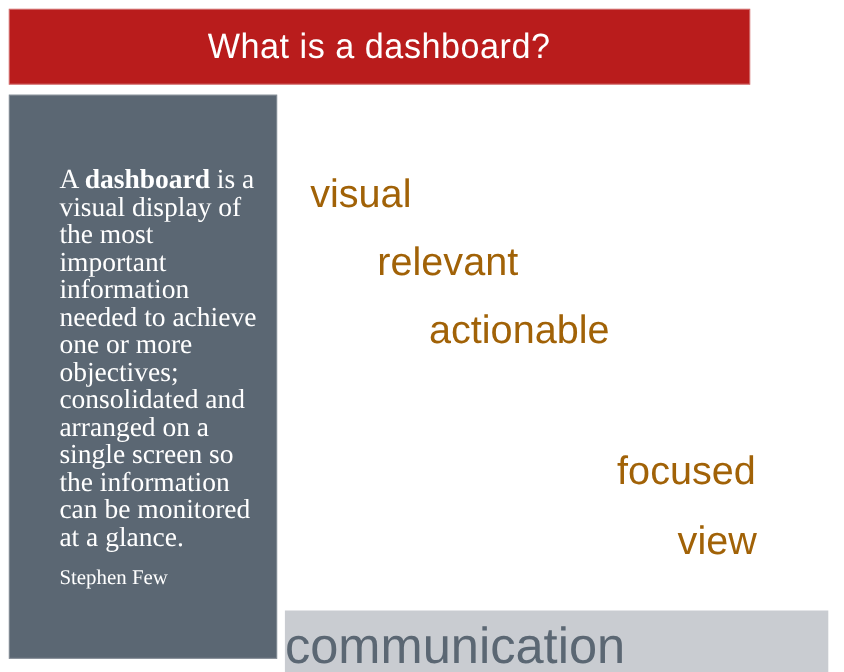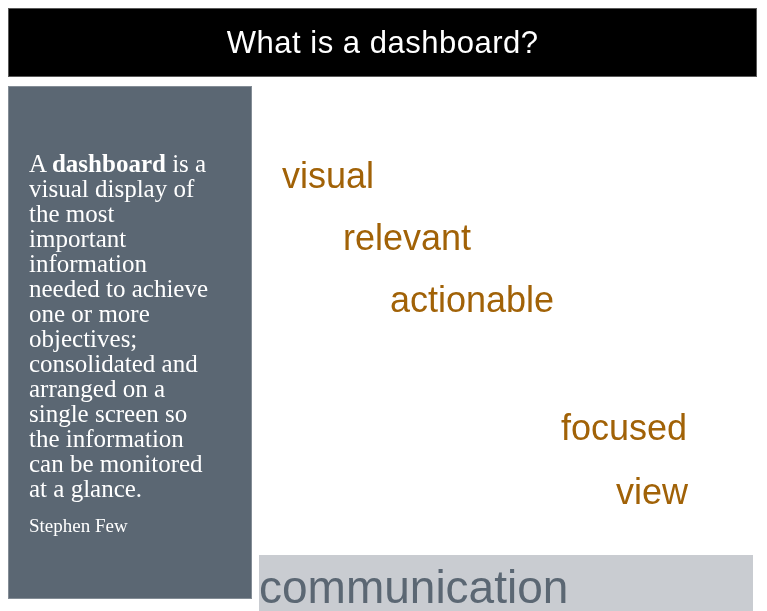--- a/index.html
+++ b/index.html
@@ -14,23 +14,23 @@
     height: 611px;
     background: #ffffff;
     overflow: hidden;
   }
 
   
   .title-bar {
     position: absolute;
     left: 8px;
     top: 8px;
-    width: 749px;
+    width: 674px;
     height: 69px;
-    background: #000000;
+    background: #b91c1c;
     border: 1px solid rgba(255,255,255,0.35);
     box-sizing: border-box;
     display: flex;
     align-items: center;
     justify-content: center;
   }
   .title-bar .title-text {
     color: #ffffff;
     font-size: 32px;
     font-weight: 400;
@@ -41,21 +41,21 @@
   
   .definition-panel {
     position: absolute;
     left: 8px;
     top: 86px;
     width: 244px;
     height: 513px;
     background: #5b6773;
     border: 1px solid rgba(255,255,255,0.25);
     box-sizing: border-box;
-    padding: 64px 10px 0 20px;
+    padding: 64px 10px 0 45px;
     color: #ffffff;
     font-family: "Liberation Serif", serif;
   }
   .quote {
     font-size: 25px;
     line-height: 25px;
   }
   .quote .rest {
     white-space: pre-line;
   }

